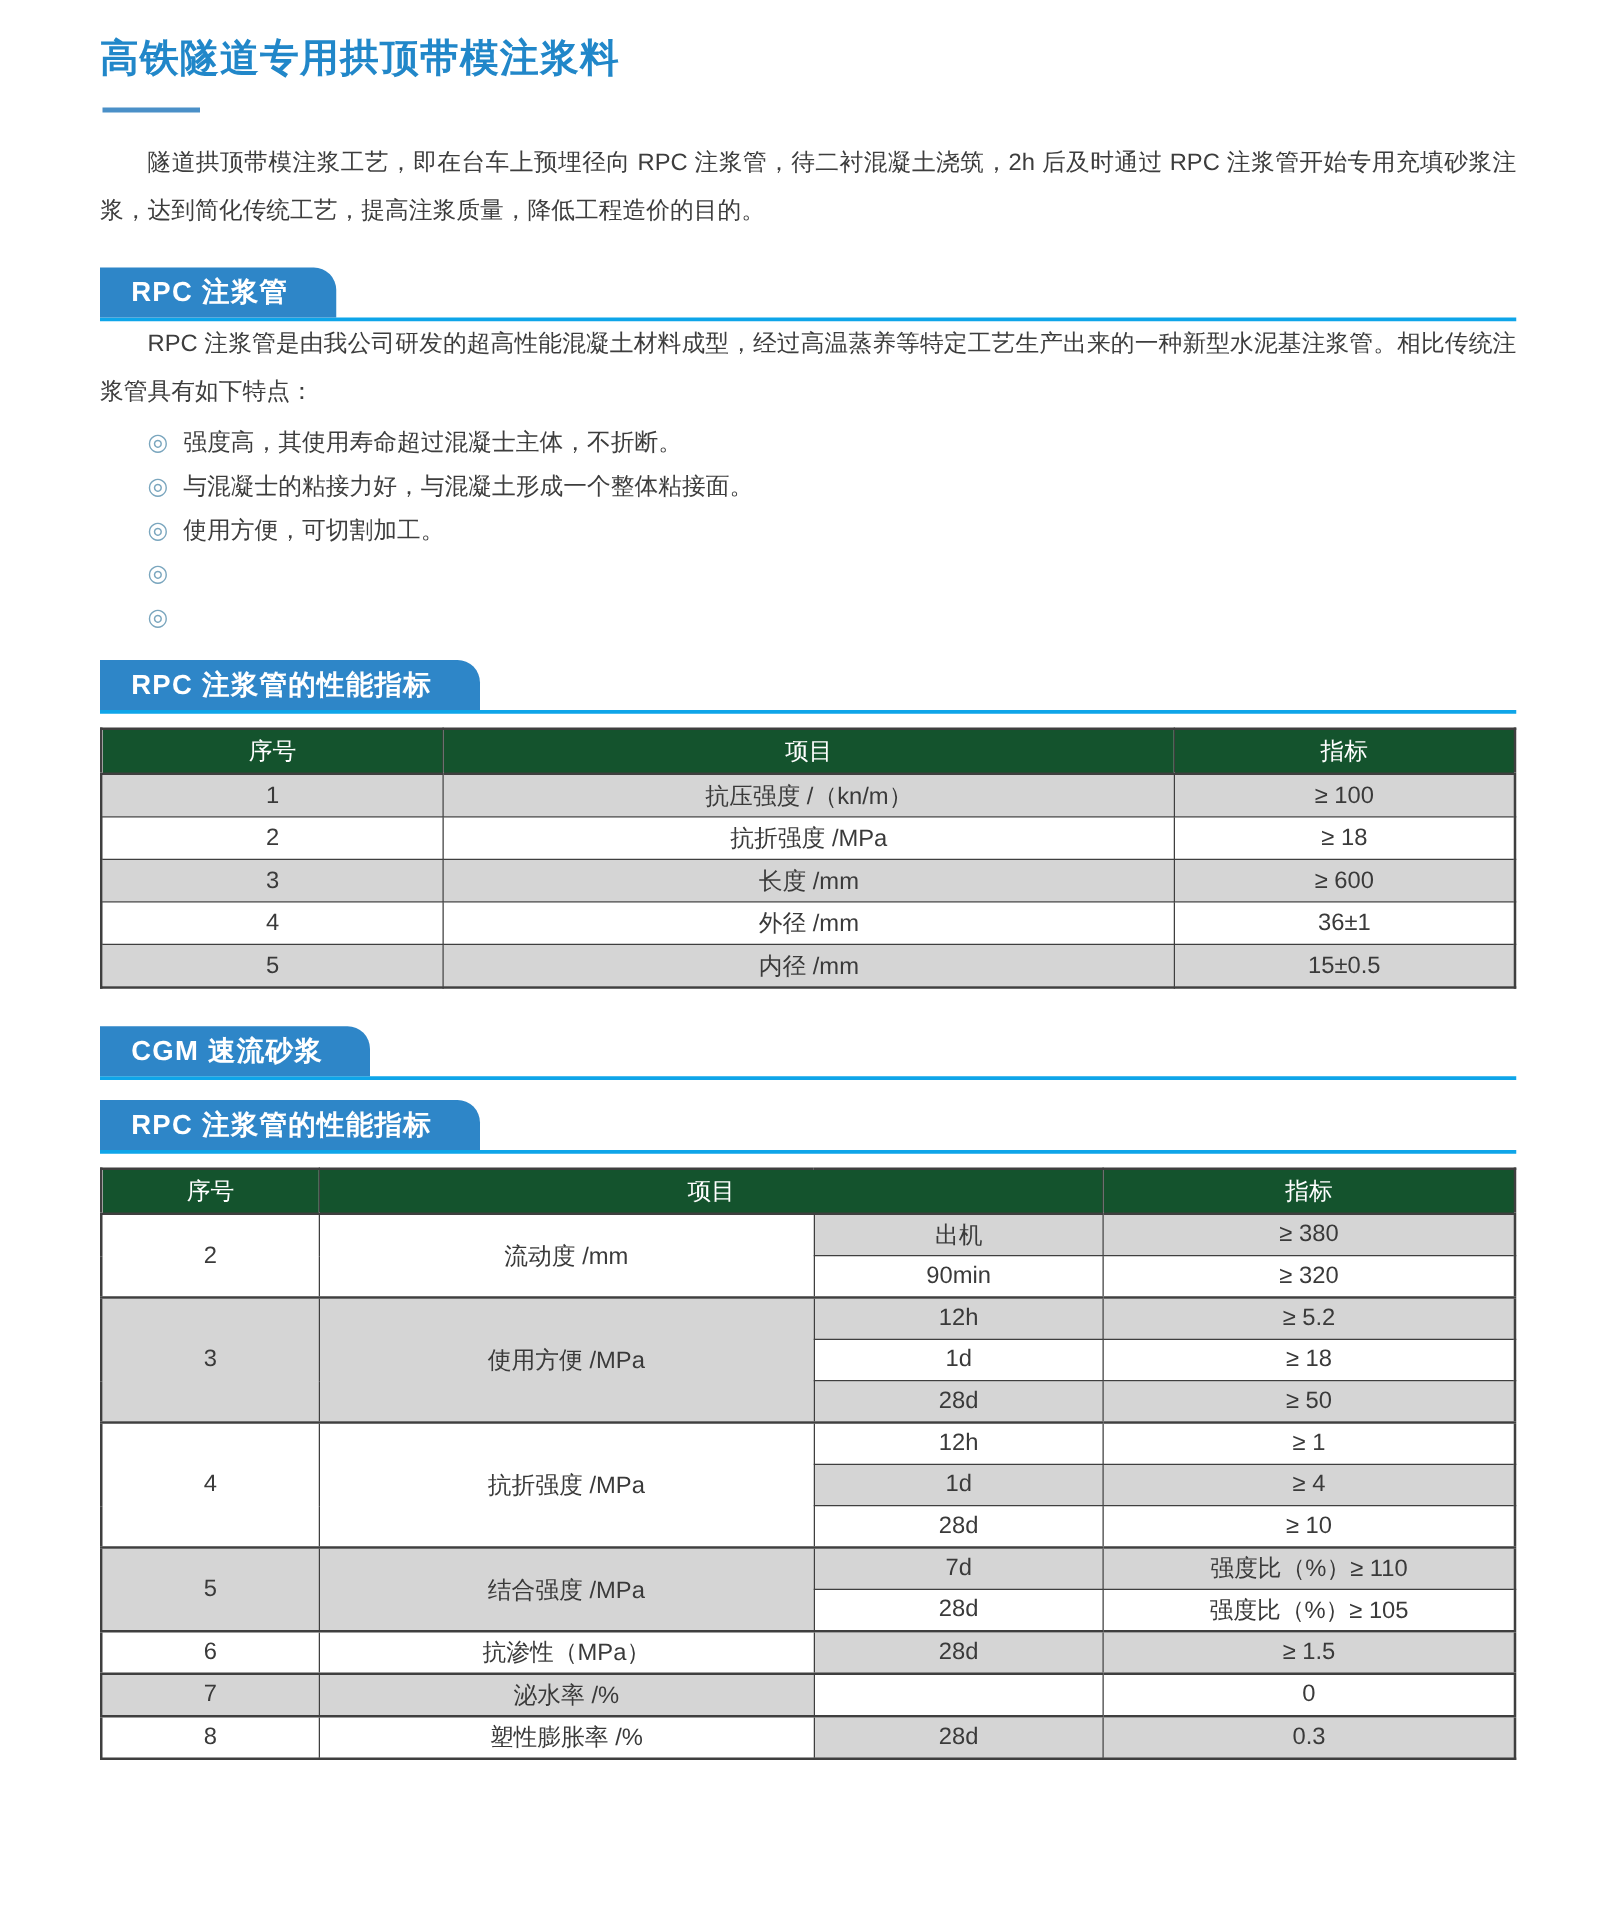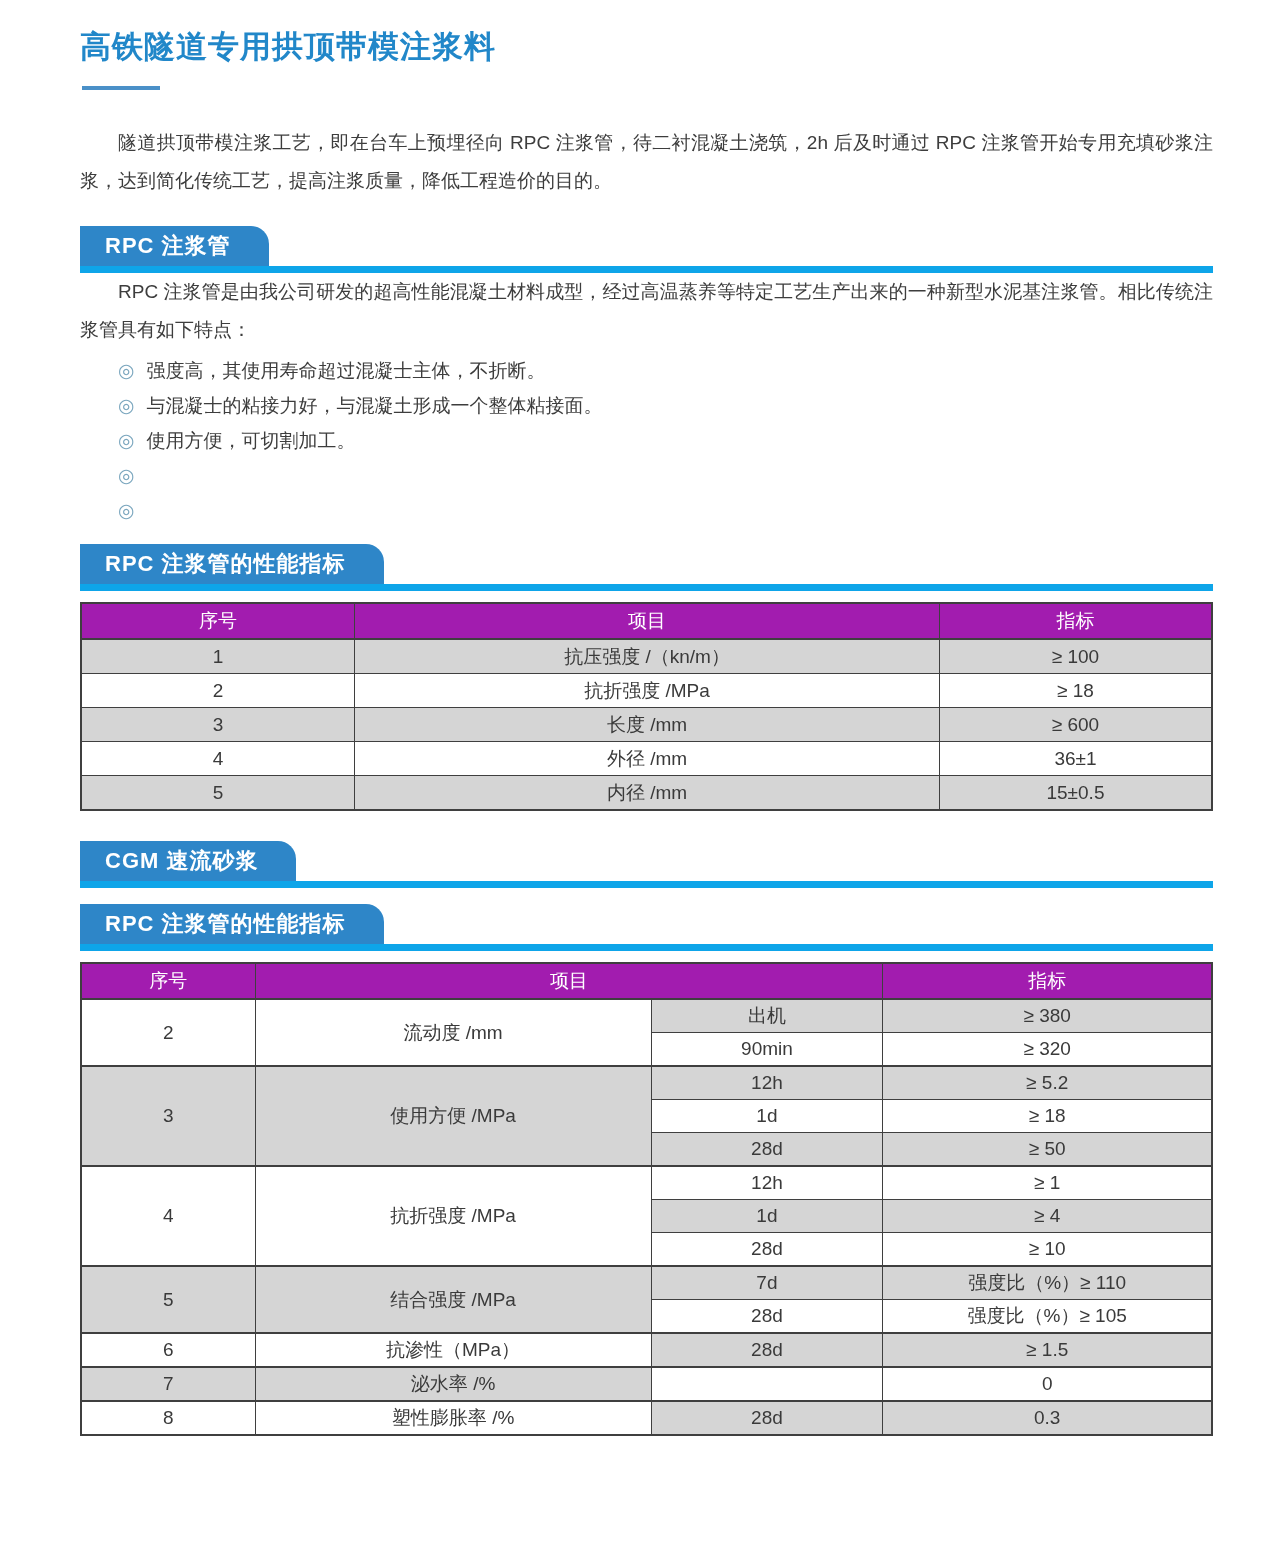--- a/index.html
+++ b/index.html
@@ -33,26 +33,26 @@
   }
   
   .para {
     margin: 0;
     font-size: 19px;
     color: #3d3d3d;
     line-height: 38px;
     text-indent: 2em;
     text-align: justify;
   }
-  .para.intro { margin-top: 34px; }
+  .para.intro { margin-top: 22px; }
   .para.rpc  { }
   .para.cgm  { margin-top: 16px; }
   
   .sec-head {
-    border-bottom: 7px solid #0ea5e9;
+    border-bottom: 3px solid #0ea5e9;
     line-height: 0;
   }
   .sec-head.mt1 { margin-top: 26px; }
   .sec-head.mt2 { margin-top: 16px; }
   .sec-head.mt3 { margin-top: 30px; }
   .sec-box {
     display: inline-block;
     background: #2E86C8;
     color: #ffffff;
     font-size: 22px;
@@ -91,21 +91,21 @@
   }
   table.spec th, table.spec td {
     border: 1px solid #3f3f3f;
     text-align: center;
     font-size: 19px;
     padding: 0 4px;
     overflow: hidden;
     white-space: nowrap;
   }
   table.spec th {
-    background: #a21caf;
+    background: #14532d;
     color: #ffffff;
     font-weight: normal;
     height: 34px;
     border-bottom-width: 2px;
   }
   table.spec td {
     color: #3a3a3a;
     height: 33px;
     background: #ffffff;
   }

